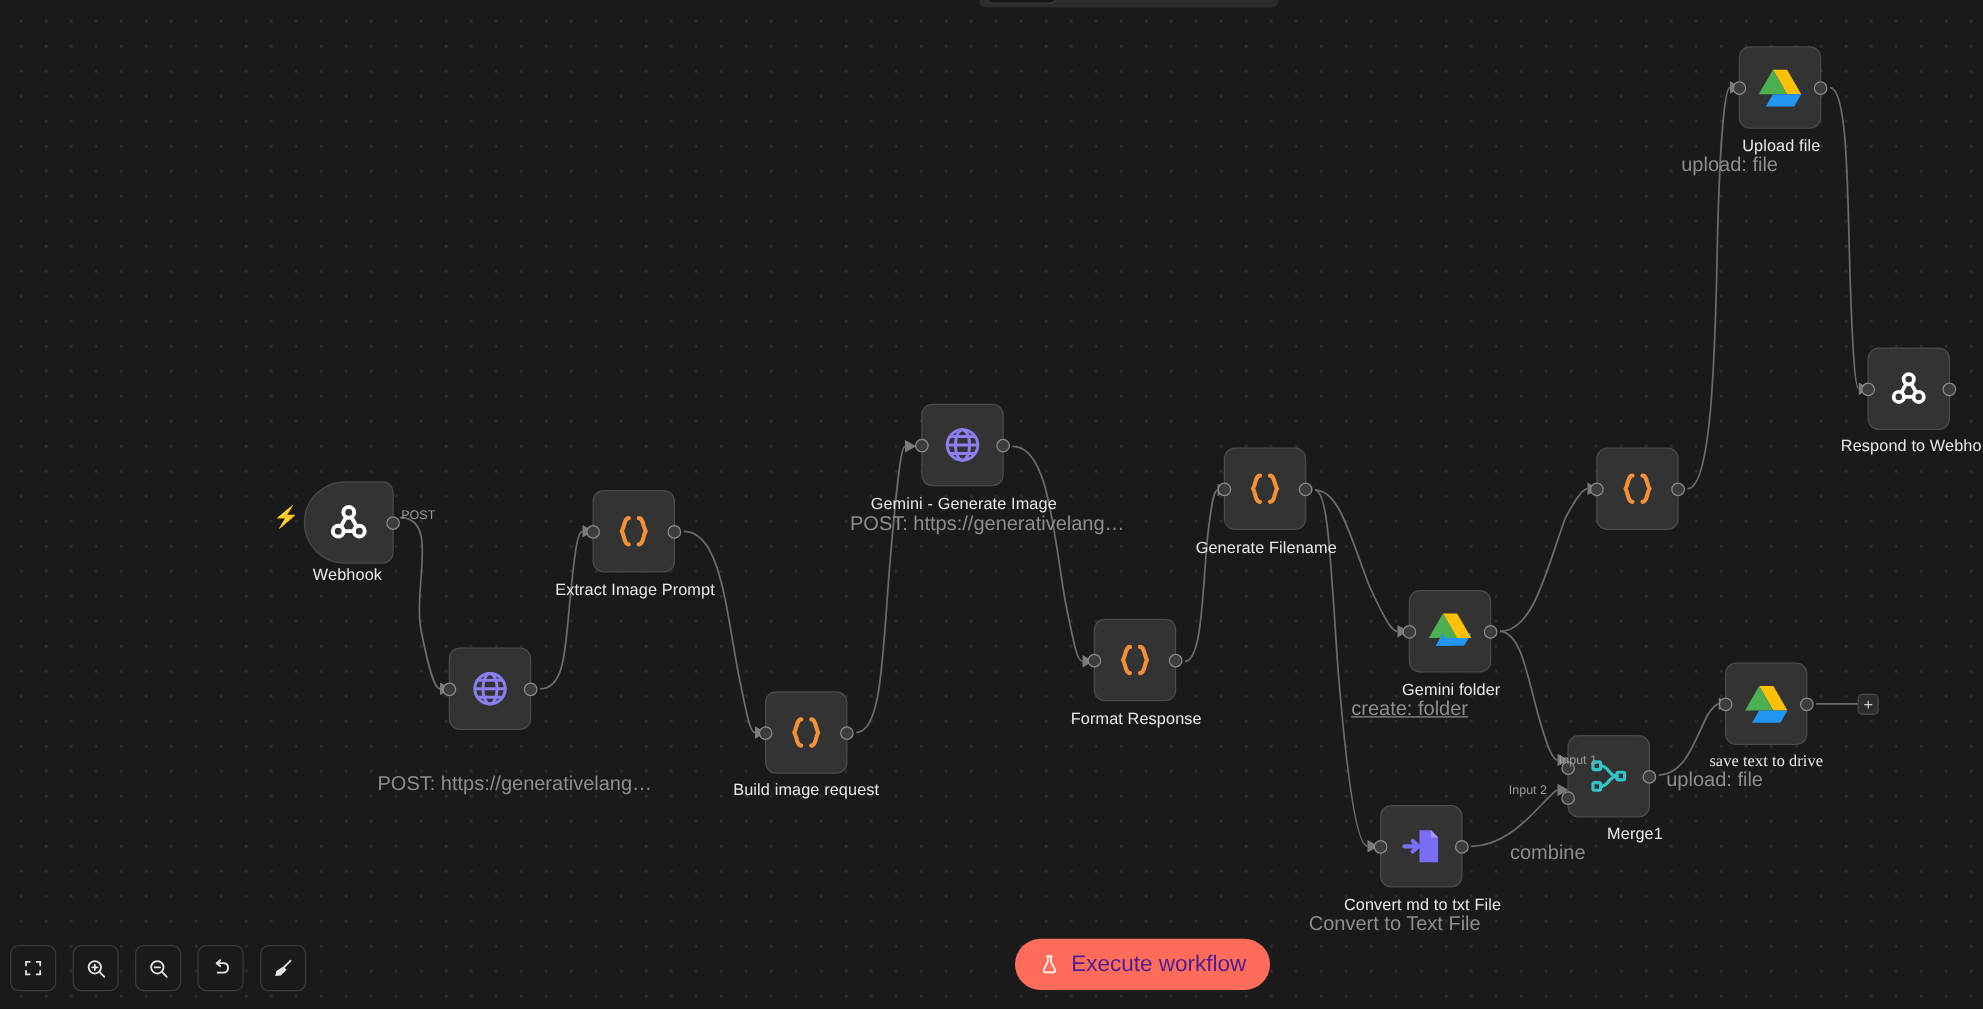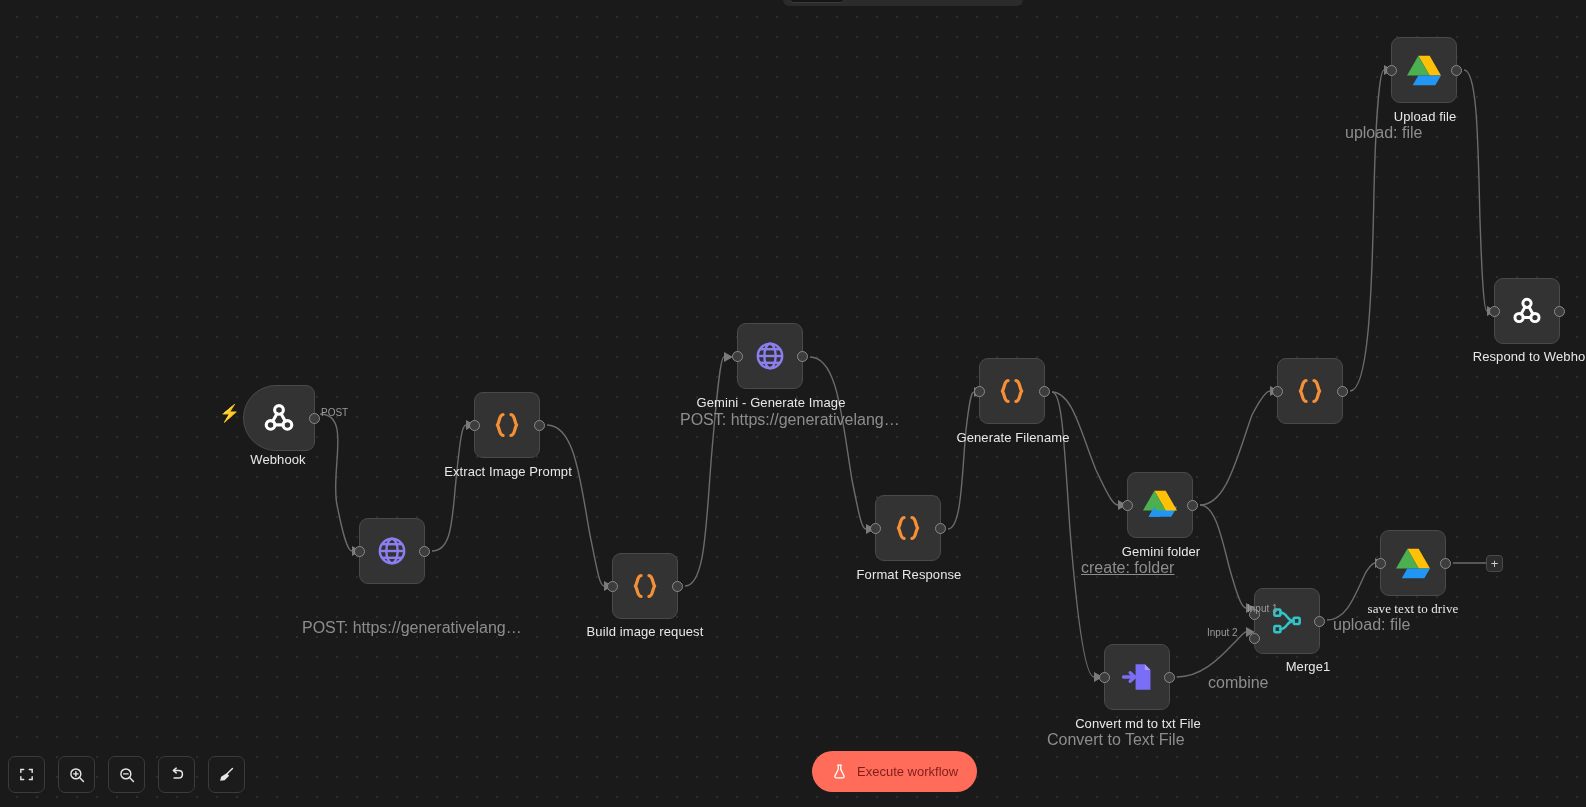--- a/index.html
+++ b/index.html
@@ -133,23 +133,23 @@
     cursor: pointer;
   }
   #exec-wrap {
     position: absolute; left: 812px; bottom: 15px;
   }
   #exec-btn {
     height: 41px;
     padding: 0 19px;
     background: #ff6d5a;
     border: none; border-radius: 21px;
-    color: #7f1d1d;
+    color: #4c1d95;
     font-family: "Liberation Sans", sans-serif;
-    font-size: 13px;
+    font-size: 18px;
     display: flex; align-items: center; gap: 9px;
     cursor: pointer;
   }
   .icon-svg { display: block; }
 </style>
 </head>
 <body>
 
 <div id="canvas">
 

